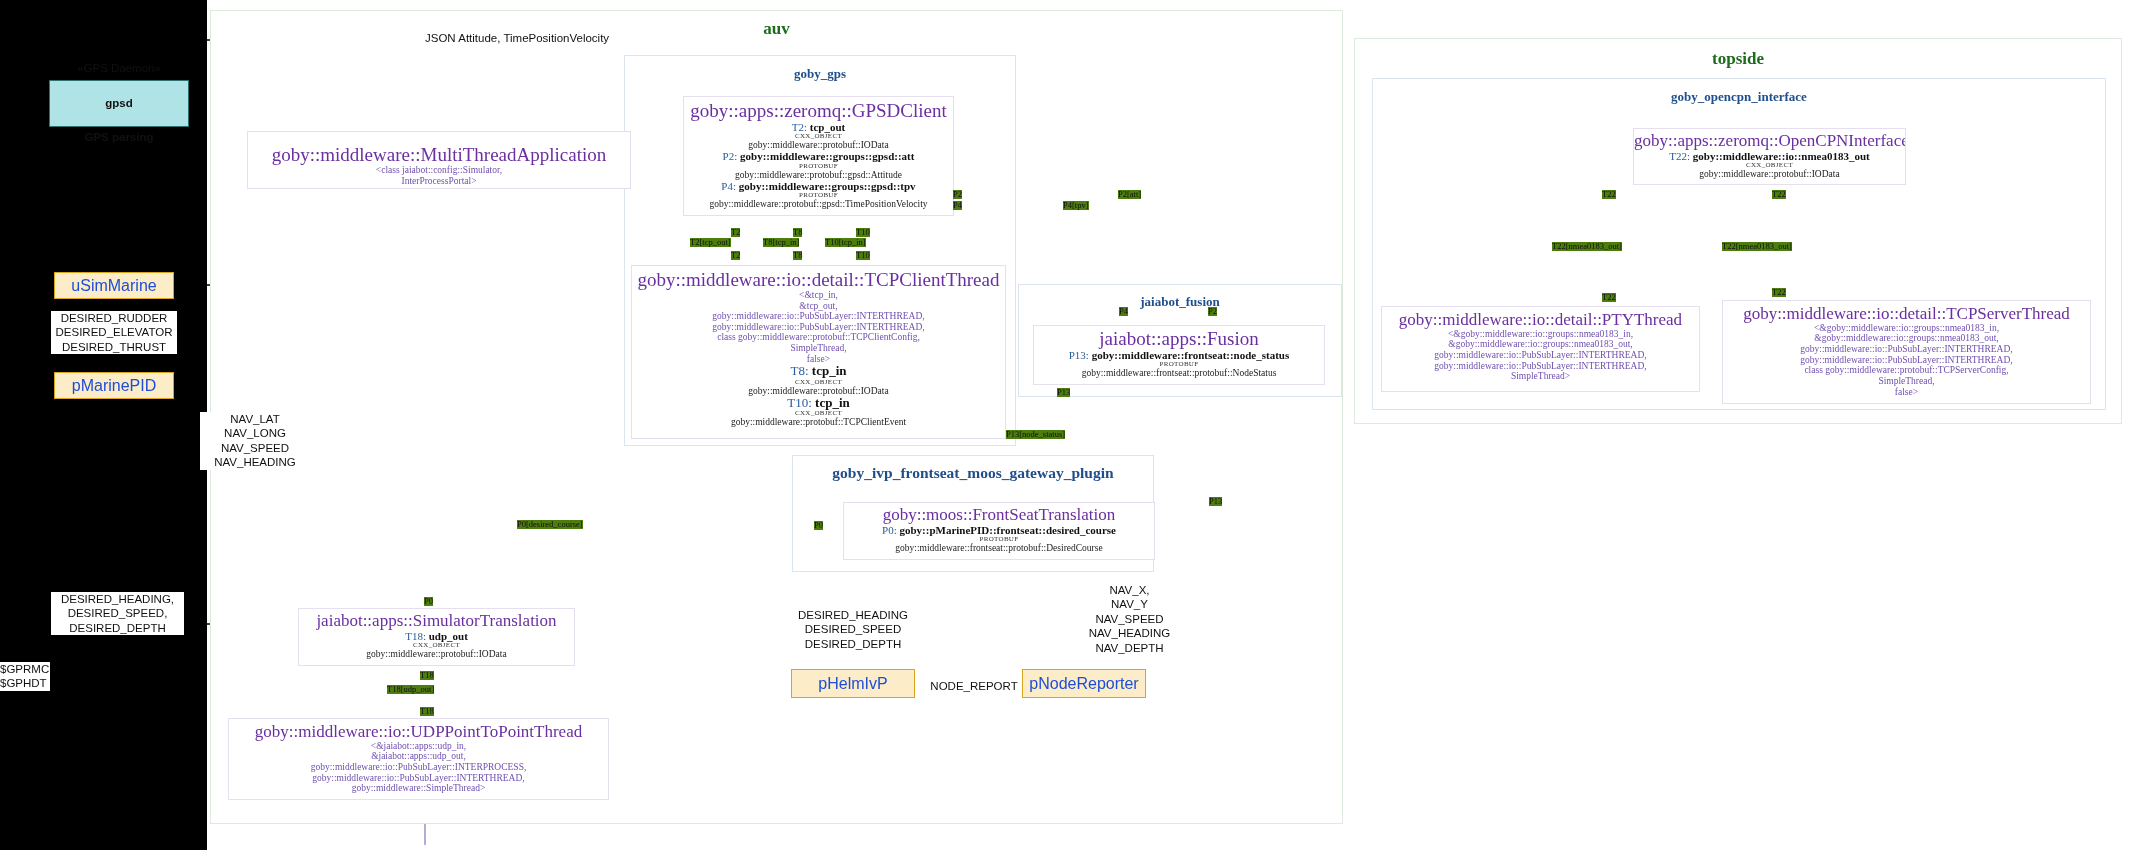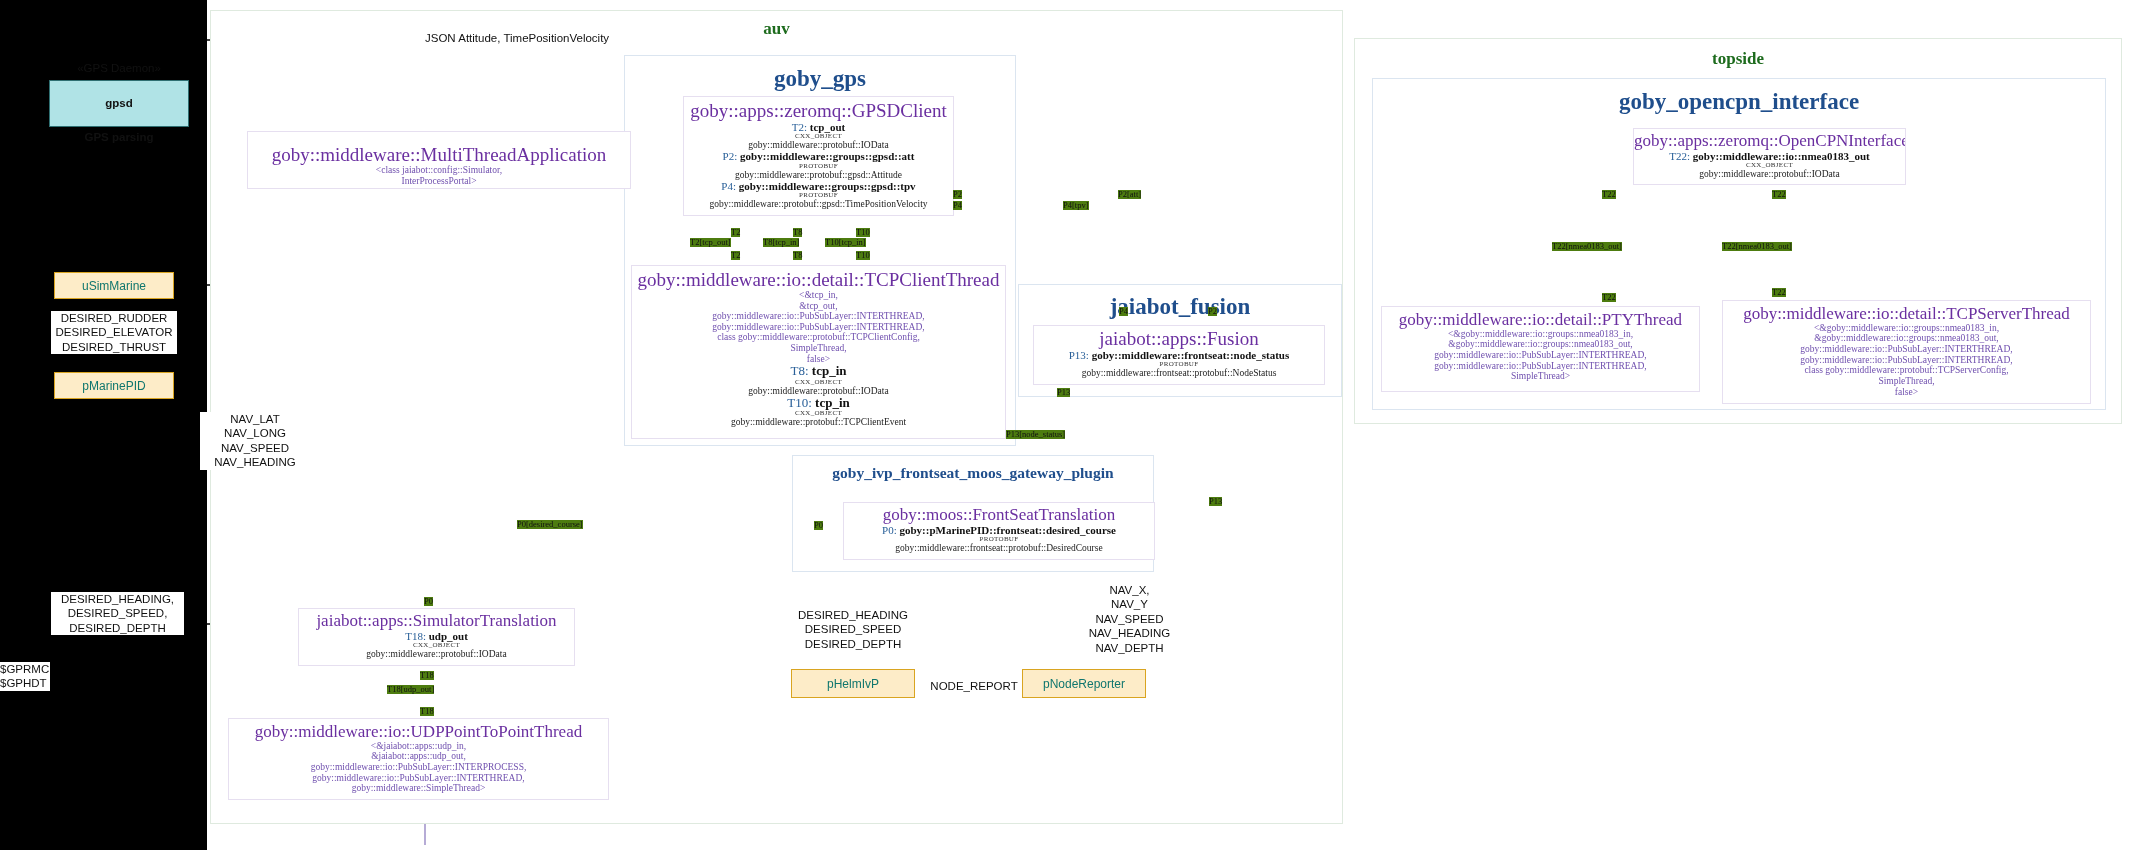--- a/index.html
+++ b/index.html
@@ -8,37 +8,37 @@
   .canvas{position:absolute;left:0;top:0;width:2130px;height:850px;background:#000;}
   .whitebg{position:absolute;left:207px;top:0;width:1923px;height:850px;background:#ffffff;}
 
   
   .cluster{position:absolute;background:#ffffff;}
   .cl-green{border:1.5px solid #dfeadf;}
   .cl-blue{border:1.5px solid #dbe5f0;}
   .cl-title{position:absolute;left:0;right:0;text-align:center;
             font-family:"Liberation Serif",serif;font-weight:bold;}
   .t-green{color:#1d6b1d;font-size:17px;}
-  .t-blue{color:#1f4e8c;font-size:23px;}
+  .t-blue{color:#1f4e8c;font-size:13px;}
 
   
   .node{position:absolute;box-sizing:border-box;background:#ffffff;
         border:1.5px solid #e6dff0;text-align:center;
         font-family:"Liberation Serif",serif;color:#5b2d8e;overflow:hidden;}
   .node .nm{font-size:19px;line-height:1.05;color:#6a2fa0;white-space:nowrap;}
   .node .nm.sm{font-size:17px;}
   .node .tmpl{font-size:9.5px;line-height:1.12;color:#6f4fae;}
   .node .grp{font-size:11px;line-height:1.1;color:#111;font-weight:bold;}
   .node .grp .pid{color:#2a6099;font-weight:normal;}
   .node .kind{font-size:7px;line-height:1;color:#333;letter-spacing:.3px;}
   .node .type{font-size:9.5px;line-height:1.1;color:#222;}
 
   
   .moos{position:absolute;box-sizing:border-box;background:#fdecc8;
-        border:1px solid #d9a420;color:#0f766e;font-size:12px;
+        border:1px solid #d9a420;color:#1d4ed8;font-size:16px;
         display:flex;align-items:center;justify-content:center;
         font-family:"Liberation Sans",sans-serif;}
   .gpsd{position:absolute;box-sizing:border-box;background:#b0e3e6;
         border:1px solid #2f6f72;color:#111;font-size:11.5px;line-height:1.35;
         display:flex;flex-direction:column;align-items:center;justify-content:center;
         font-family:"Liberation Sans",sans-serif;}
 
   
   .lbl{position:absolute;background:#fff;color:#111;font-size:11.5px;
        line-height:1.25;text-align:center;white-space:pre;

